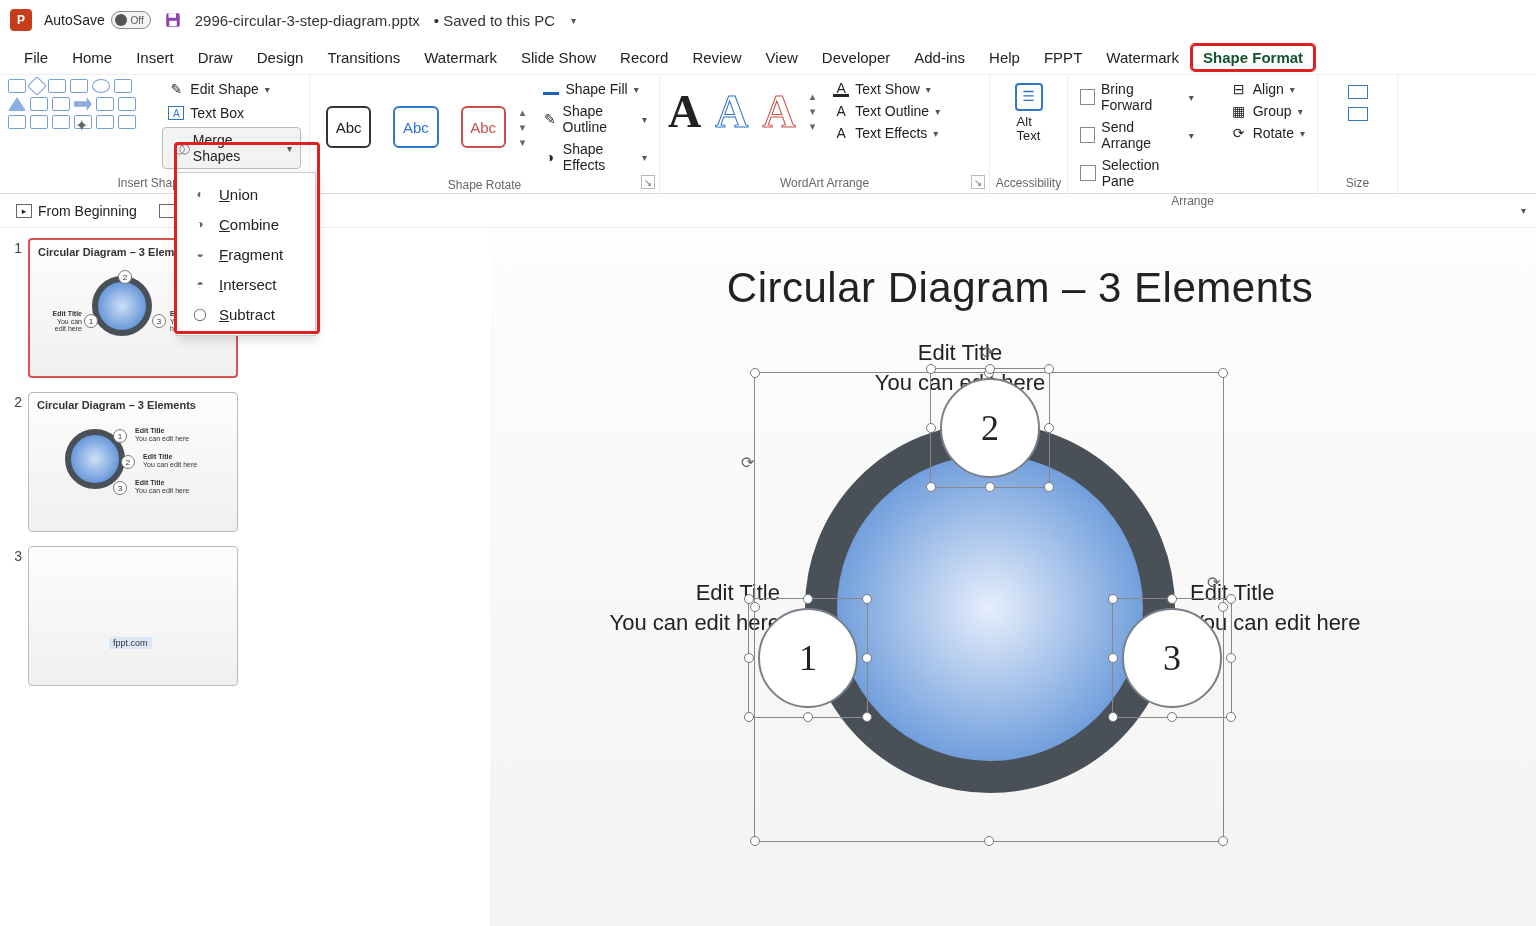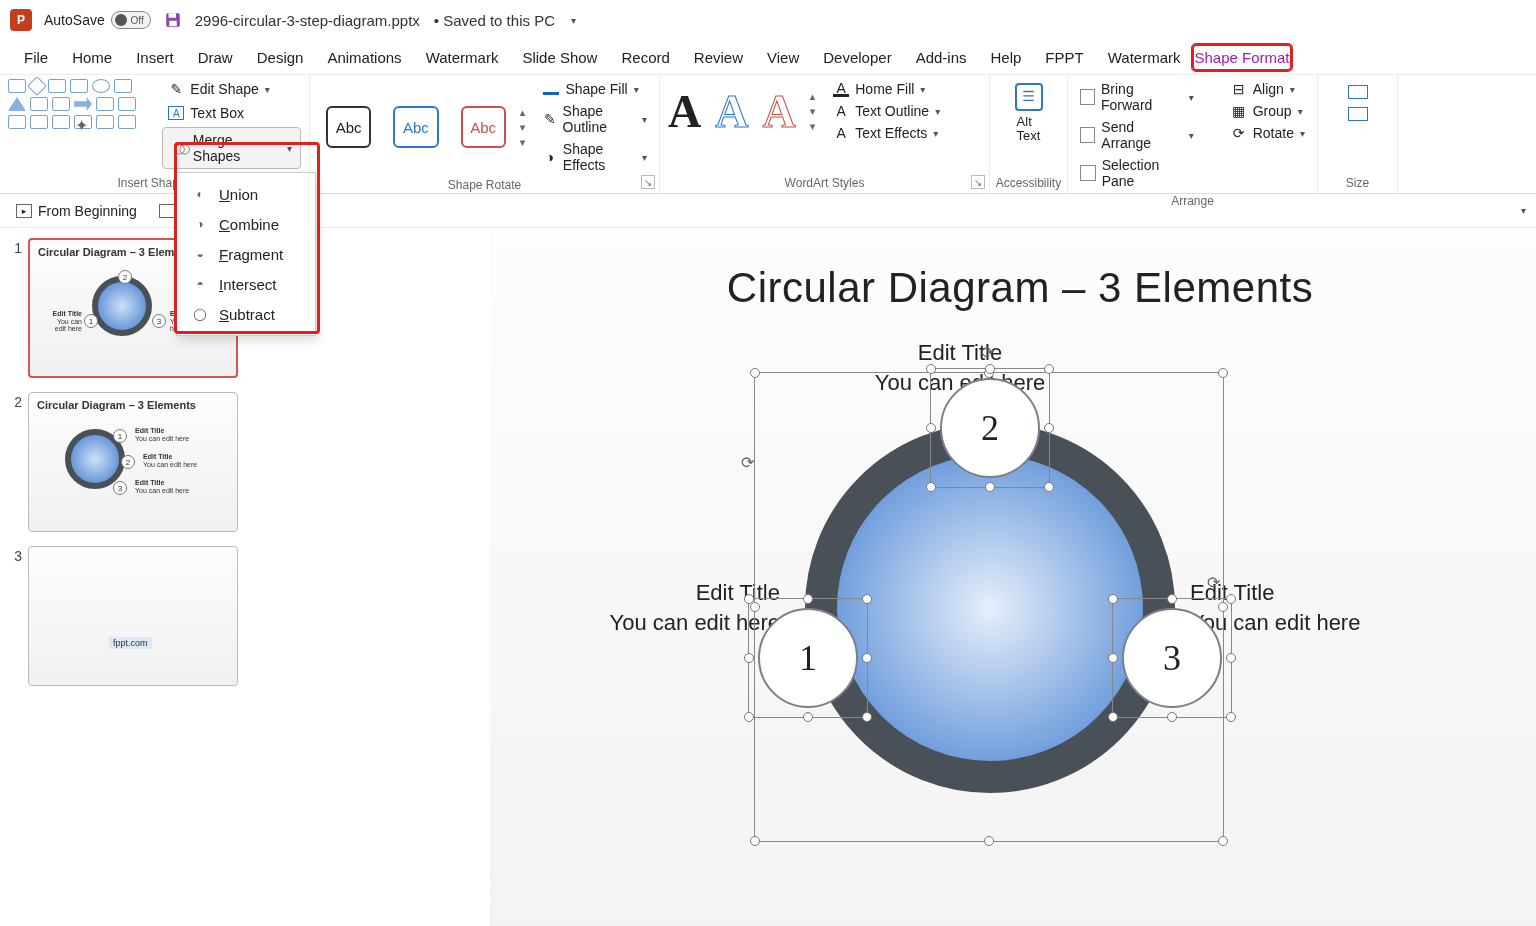--- a/index.html
+++ b/index.html
@@ -17,21 +17,21 @@
   .file-title { font-size:15px; color:#333; }
   .file-status { font-size:15px; color:#333; margin-left:2px; }
   .chevron { font-size:10px; color:#555; margin-left:4px; }
   .searchbar { margin-left:50px; width:460px; height:30px; border:1px solid #ccc; border-radius:6px; display:flex; align-items:center; padding:0 10px; gap:8px; color:#666; font-size:14px; background:#fff; }
   .search-ico { width:14px; height:14px; border:2px solid #666; border-radius:50%; position:relative; }
   .search-ico::after { content:""; position:absolute; width:6px; height:2px; background:#666; transform:rotate(45deg); bottom:-3px; right:-5px; }
 
   
   .ribbon-tabs { display:flex; align-items:center; height:34px; padding:0 12px; gap:0; font-size:15px; background:#fff; }
   .ribbon-tabs .tab { padding:5px 12px; cursor:pointer; color:#222; }
-  .ribbon-tabs .tab.highlight { color:#a21caf; border:2px solid #e02020; border-radius:4px; padding:3px 0; font-weight:400; box-shadow:0 0 0 1px #e02020; }
+  .ribbon-tabs .tab.highlight { color:#14532d; border:2px solid #e02020; border-radius:4px; padding:3px 10px; font-weight:700; box-shadow:0 0 0 1px #e02020; }
 
   
   .ribbon { display:flex; height:120px; border-top:1px solid #eee; border-bottom:1px solid #ddd; background:#fff; position:relative; }
   .ribbon-group { display:flex; flex-direction:column; padding:4px 8px 2px 8px; border-right:1px solid #eee; position:relative; }
   .ribbon-group .label { font-size:12px; color:#666; text-align:center; margin-top:auto; padding:3px 0 1px 0; }
   .shape-row { display:flex; gap:4px; }
   .mini-shape { width:18px; height:14px; border:1px solid #3a78c9; border-radius:2px; opacity:0.7; }
   .mini-btn { display:flex; align-items:center; gap:6px; font-size:14px; padding:2px 6px; cursor:pointer; }
   .merge-btn { display:flex; align-items:center; gap:6px; font-size:14px; padding:4px 8px; border:1px solid #bbb; border-radius:4px; background:#f3f3f3; }
   .mini-ico { width:16px; height:16px; display:inline-flex; align-items:center; justify-content:center; }
@@ -124,21 +124,21 @@
   <span class="file-status">• Saved to this PC</span>
   <span class="chevron">▾</span>
 </div>
 
 <div class="ribbon-tabs">
   <div class="tab">File</div>
   <div class="tab">Home</div>
   <div class="tab">Insert</div>
   <div class="tab">Draw</div>
   <div class="tab">Design</div>
-  <div class="tab">Animations</div>
+  <div class="tab">Transitions</div>
   <div class="tab">Watermark</div>
   <div class="tab">Slide Show</div>
   <div class="tab">Record</div>
   <div class="tab">Review</div>
   <div class="tab">View</div>
   <div class="tab">Developer</div>
   <div class="tab">Add-ins</div>
   <div class="tab">Help</div>
   <div class="tab">FPPT</div>
   <div class="tab">Watermark</div>
@@ -233,36 +233,36 @@
       <span class="A-big A-blue">A</span>
       <span class="A-big A-red">A</span>
       <div style="display:flex;flex-direction:column;gap:2px;font-size:11px;color:#666">
         <span>▴</span>
         <span>▾</span>
         <span>▾</span>
       </div>
       <div style="display:flex;flex-direction:column;gap:2px">
         <div class="shape-fill-row">
             <span class="mini-ico" style="border-bottom:3px solid #222">A</span>
-            <span>Home Fill</span>
+            <span>Text Show</span>
             <span class="chev-s">▾</span>
           </div>
         <div class="shape-fill-row">
             <span class="mini-ico">A</span>
             <span>Text Outline</span>
             <span class="chev-s">▾</span>
           </div>
         <div class="shape-fill-row">
             <span class="mini-ico">A</span>
             <span>Text Effects</span>
             <span class="chev-s">▾</span>
           </div>
       </div>
     </div>
-    <div class="label">WordArt Styles</div>
+    <div class="label">WordArt Arrange</div>
     <div class="dialog-launcher">↘</div>
   </div>
 
   <div class="ribbon-group" style="width:78px;align-items:center">
     <div class="vert-btn">
       <span class="ico-box">☰</span>
       <span style="white-space:pre-line">Alt
 Text</span>
     </div>
     <div class="label">Accessibility</div>

